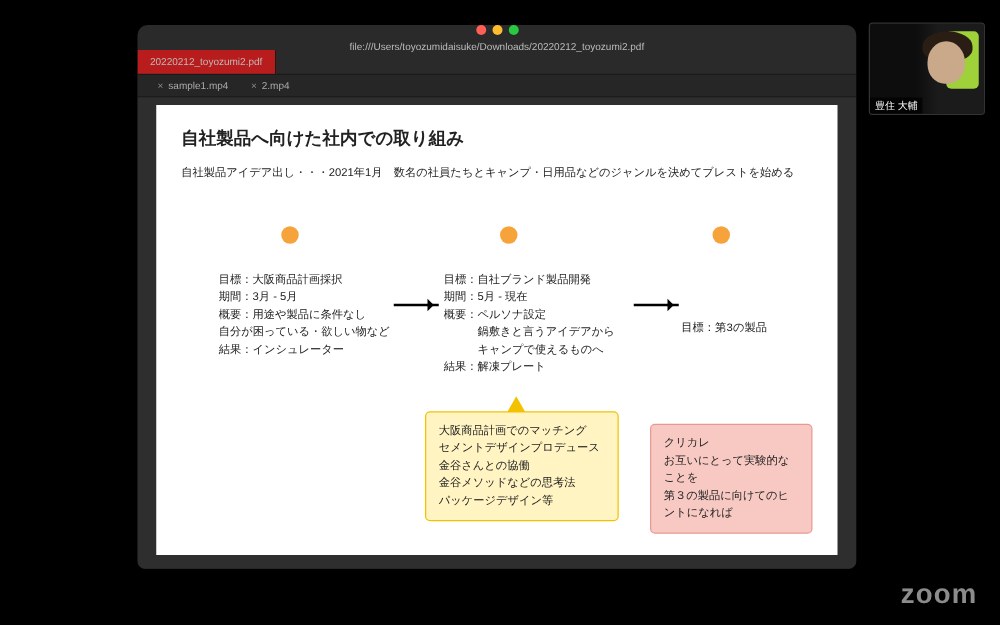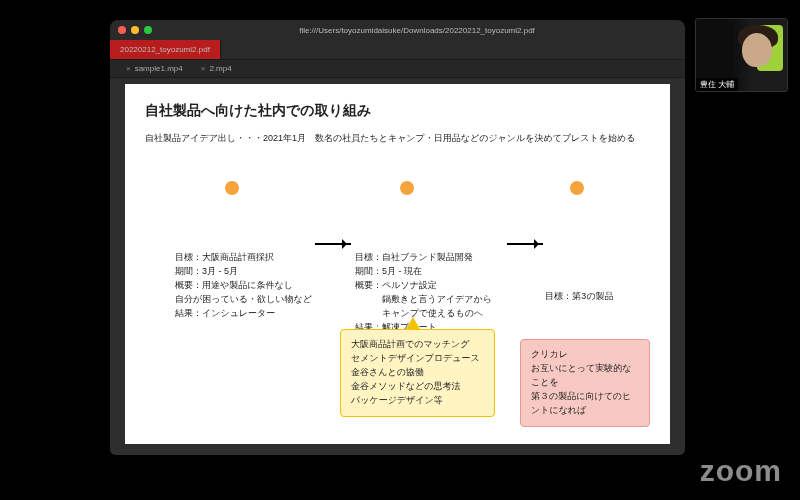--- a/index.html
+++ b/index.html
@@ -12,21 +12,21 @@
   
   .mac-window {
     position: absolute;
     top: 20px; left: 110px;
     width: 575px; height: 435px;
     background: #2a2a2a;
     border-radius: 8px 8px 6px 6px;
     box-shadow: 0 4px 24px rgba(0,0,0,0.6);
     overflow: hidden;
   }
-  .titlebar { height: 20px; display:flex; align-items:center; gap:5px; padding:0 8px; }
+  .titlebar { height: 20px; display:flex; align-items:center; gap:5px; padding:0 8px;flex-direction:column; }
   .traffic { display:flex; gap:5px; }
   .traffic span { width:8px; height:8px; border-radius:50%; display:inline-block; }
   .tl-red { background:#ff5f57; } .tl-yel { background:#febc2e; } .tl-grn { background:#28c840; }
   .title-path { flex:1; text-align:center; font-size:8px; color:#bbb; }
 
   .tabbar { height:20px; display:flex; align-items:stretch; font-size:8px; color:#bbb; border-bottom:1px solid #1a1a1a; }
   .tab { padding:0 10px; display:flex; align-items:center; gap:4px; border-right:1px solid #1a1a1a; max-width:120px; overflow:hidden; white-space:nowrap; }
   .tab.active { background:#b91c1c; }
   .tab-close { font-size:8px; color:#888; }
 
@@ -44,21 +44,21 @@
     color:#222;
     padding:18px 20px 28px;
   }
   .slide-title { font-size:14px; font-weight:600; margin-bottom:12px; }
   .slide-sub { font-size:9px; margin-bottom:36px; }
 
   .timeline { position:relative; height:230px; }
   .dot { width:14px; height:14px; border-radius:50%; background:#f7a33b; position:absolute; top:0; }
   .dot.d1 { left:80px; } .dot.d2 { left:255px; } .dot.d3 { left:425px; }
 
-  .block { position:absolute; top:36px; font-size:9px; line-height:1.55; white-space:pre-line;margin-top:34px; }
+  .block { position:absolute; top:36px; font-size:9px; line-height:1.55; white-space:pre-line; }
   .block.b1 { left:30px; width:150px; }
   .block.b2 { left:210px; width:160px; }
   .block.b3 { left:400px; width:100px; top:76px;font-family:Liberation Mono, monospace; }
 
   .arrow { position:absolute; top:62px; width:36px; height:2px; background:#000; }
   .arrow::after { content:""; position:absolute; right:-1px; top:-4px; border:5px solid transparent; border-left-color:#000; }
   .arrow.a1 { left:170px; }
   .arrow.a2 { left:362px; }
 
   .callout-arrow { position:absolute; left:260px; top:128px; width:0; height:0; border:8px solid transparent; border-bottom:14px solid #f2c200; }
@@ -72,21 +72,21 @@
     position:absolute; top:18px; right:12px; width:93px; height:74px;
     background:#111; border:1px solid #333; border-radius:3px; overflow:hidden;
   }
   .video-tile .bg { position:absolute; inset:0; background:linear-gradient(90deg,#0d0d0d 40%,#1b1b1b 60%); }
   .shirt { position:absolute; right:4px; top:6px; width:26px; height:46px; background:#9fd13b; border-radius:4px; }
   .head { position:absolute; left:46px; top:14px; width:30px; height:34px; background:#caa98b; border-radius:50% 50% 46% 46%; }
   .hair { position:absolute; left:42px; top:6px; width:40px; height:24px; background:#2a1d14; border-radius:50% 50% 40% 40%; }
   .tile-label { position:absolute; left:0; bottom:0; background:rgba(0,0,0,0.7); color:#fff; font-size:8px; padding:1px 4px; }
 
   
-  .zoom-mark { position:absolute; right:18px; bottom:12px; color:rgba(255,255,255,0.55); font-size:30px; font-weight:600; letter-spacing:1px; font-family: Arial, sans-serif; }
+  .zoom-mark { position:absolute; right:18px; bottom:12px; color:rgba(255,255,255,0.55); font-size:22px; font-weight:600; letter-spacing:1px; font-family: Arial, sans-serif; }
 </style>
 </head>
 <body>
 
 <div class="zoom-stage">
 
   <div class="mac-window">
     <div class="titlebar">
       <div class="traffic">
         <span class="tl-red"></span>

